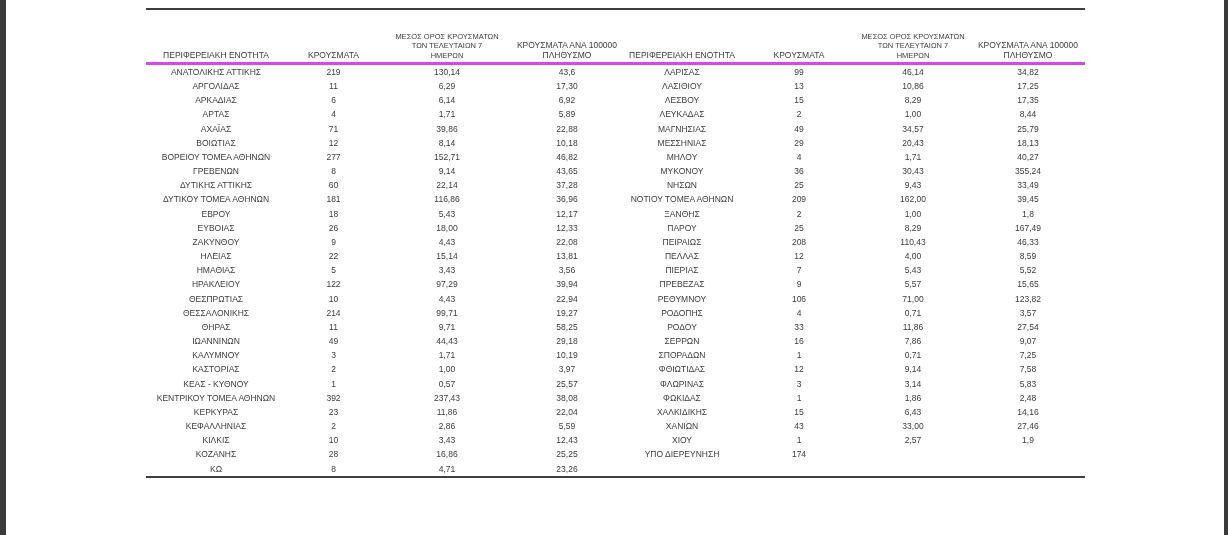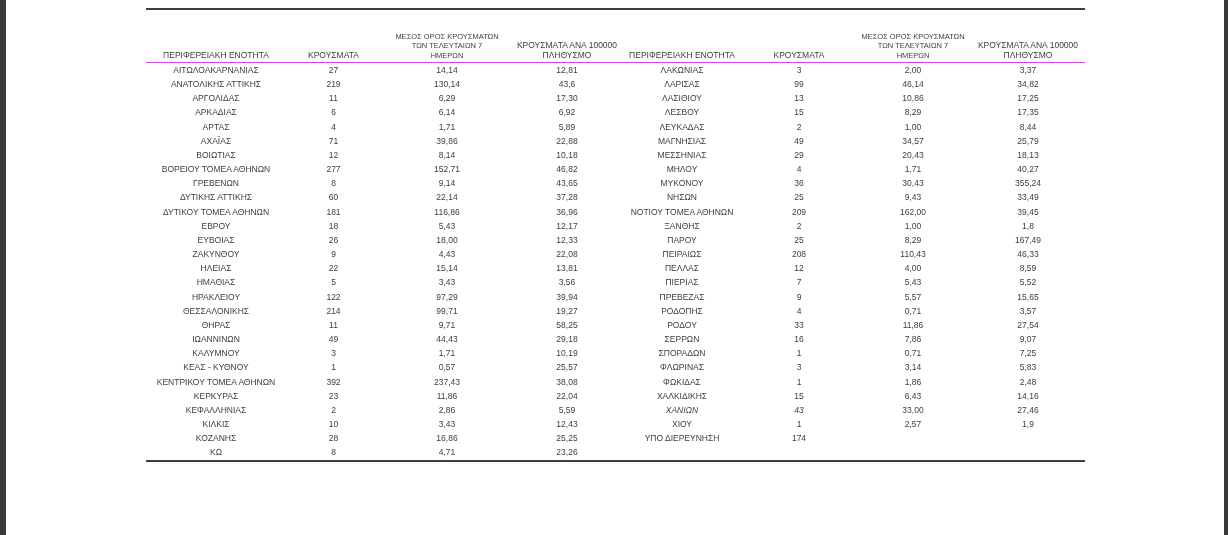--- a/index.html
+++ b/index.html
@@ -29,21 +29,21 @@
     left: 146px;
     top: 8px;
     width: 939px;
     border-collapse: collapse;
     table-layout: fixed;
     border-top: 2px solid #3f3f3f;
     border-bottom: 2px solid #3f3f3f;
   }
   table.region-table thead th {
     vertical-align: bottom;
-    border-bottom: 1px solid #d946ef;
+    border-bottom: 3px solid #d946ef;
     font-weight: normal;
     font-size: 8.5px;
     line-height: 10px;
     text-align: center;
     padding: 0 0 2px 0;
     height: 50px;
   }
   table.region-table thead th.small-head {
     font-size: 7.5px;
     line-height: 9.5px;
@@ -55,21 +55,20 @@
     font-size: 8.5px;
     height: 14.18px;
     line-height: 1;
     text-align: center;
     vertical-align: middle;
     padding: 0;
     white-space: nowrap;
     overflow: hidden;
   }
   table.region-table td.italic {
-    font-style: italic;
   }
 </style>
 </head>
 <body>
 
 <div class="window-edge left"></div>
 <div class="window-edge right"></div>
 
 <table class="region-table">
   <colgroup>
@@ -103,30 +102,20 @@
         <span class="hline">ΗΜΕΡΩΝ</span>
       </th>
       <th>
         <span class="hline">ΚΡΟΥΣΜΑΤΑ ΑΝΑ 100000</span>
         <span class="hline">ΠΛΗΘΥΣΜΟ</span>
       </th>
     </tr>
   </thead>
   <tbody id="table-body">
       <tr>
-        <td>ΑΙΤΩΛΟΑΚΑΡΝΑΝΙΑΣ</td>
-        <td>27</td>
-        <td>14,14</td>
-        <td>12,81</td>
-        <td>ΛΑΚΩΝΙΑΣ</td>
-        <td>3</td>
-        <td>2,00</td>
-        <td>3,37</td>
-      </tr>
-      <tr>
         <td>ΑΝΑΤΟΛΙΚΗΣ ΑΤΤΙΚΗΣ</td>
         <td>219</td>
         <td>130,14</td>
         <td>43,6</td>
         <td>ΛΑΡΙΣΑΣ</td>
         <td>99</td>
         <td>46,14</td>
         <td>34,82</td>
       </tr>
       <tr>
@@ -273,20 +262,30 @@
         <td>ΗΡΑΚΛΕΙΟΥ</td>
         <td>122</td>
         <td>97,29</td>
         <td>39,94</td>
         <td>ΠΡΕΒΕΖΑΣ</td>
         <td>9</td>
         <td>5,57</td>
         <td>15,65</td>
       </tr>
       <tr>
+        <td>ΘΕΣΠΡΩΤΙΑΣ</td>
+        <td>10</td>
+        <td>4,43</td>
+        <td>22,94</td>
+        <td>ΡΕΘΥΜΝΟΥ</td>
+        <td>106</td>
+        <td>71,00</td>
+        <td>123,82</td>
+      </tr>
+      <tr>
         <td>ΘΕΣΣΑΛΟΝΙΚΗΣ</td>
         <td>214</td>
         <td>99,71</td>
         <td>19,27</td>
         <td>ΡΟΔΟΠΗΣ</td>
         <td>4</td>
         <td>0,71</td>
         <td>3,57</td>
       </tr>
       <tr>
@@ -313,20 +312,30 @@
         <td>ΚΑΛΥΜΝΟΥ</td>
         <td>3</td>
         <td>1,71</td>
         <td>10,19</td>
         <td>ΣΠΟΡΑΔΩΝ</td>
         <td>1</td>
         <td>0,71</td>
         <td>7,25</td>
       </tr>
       <tr>
+        <td>ΚΑΣΤΟΡΙΑΣ</td>
+        <td>2</td>
+        <td>1,00</td>
+        <td>3,97</td>
+        <td>ΦΘΙΩΤΙΔΑΣ</td>
+        <td>12</td>
+        <td>9,14</td>
+        <td>7,58</td>
+      </tr>
+      <tr>
         <td>ΚΕΑΣ - ΚΥΘΝΟΥ</td>
         <td>1</td>
         <td>0,57</td>
         <td>25,57</td>
         <td>ΦΛΩΡΙΝΑΣ</td>
         <td>3</td>
         <td>3,14</td>
         <td>5,83</td>
       </tr>
       <tr>

